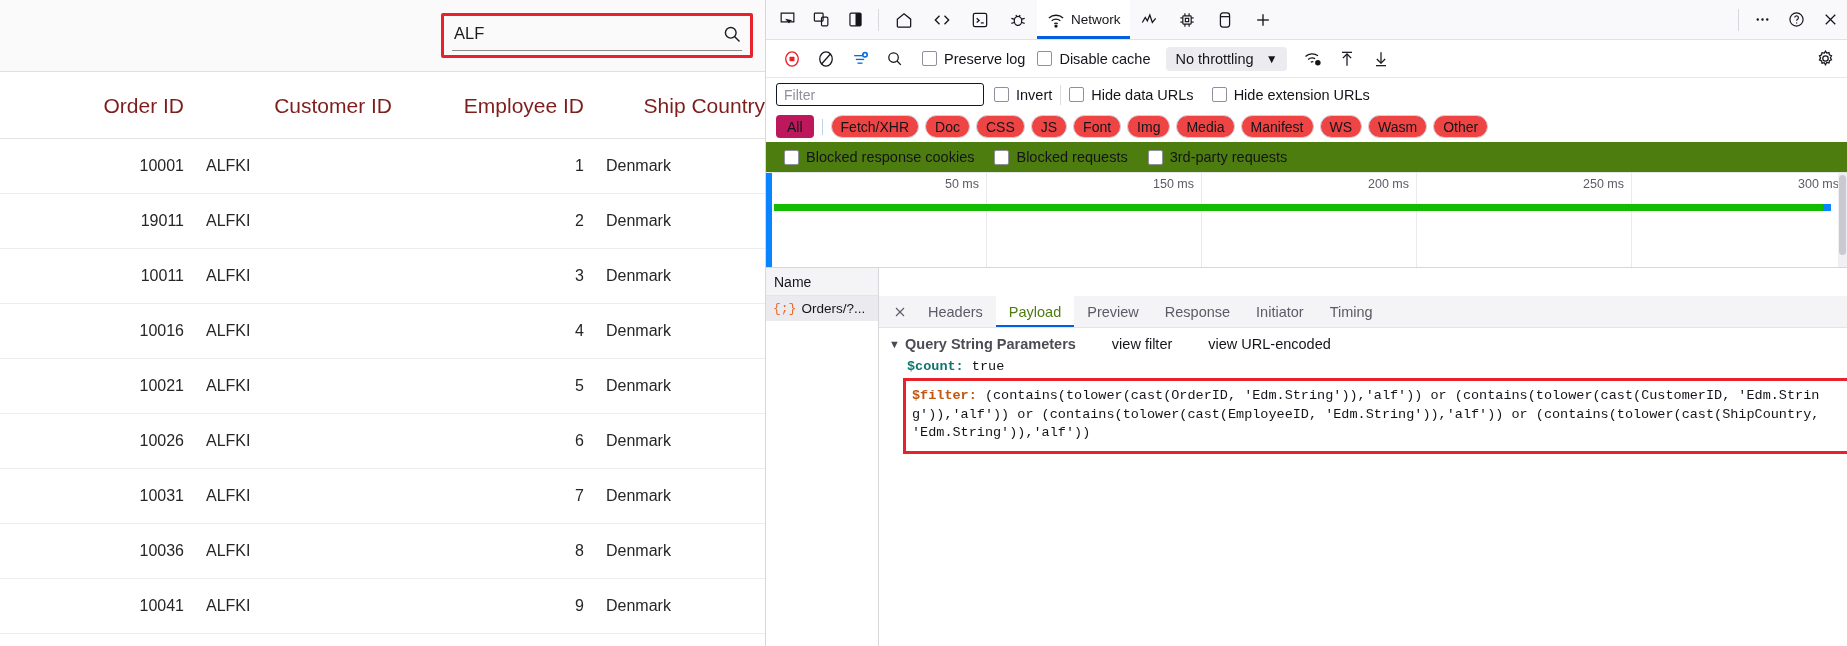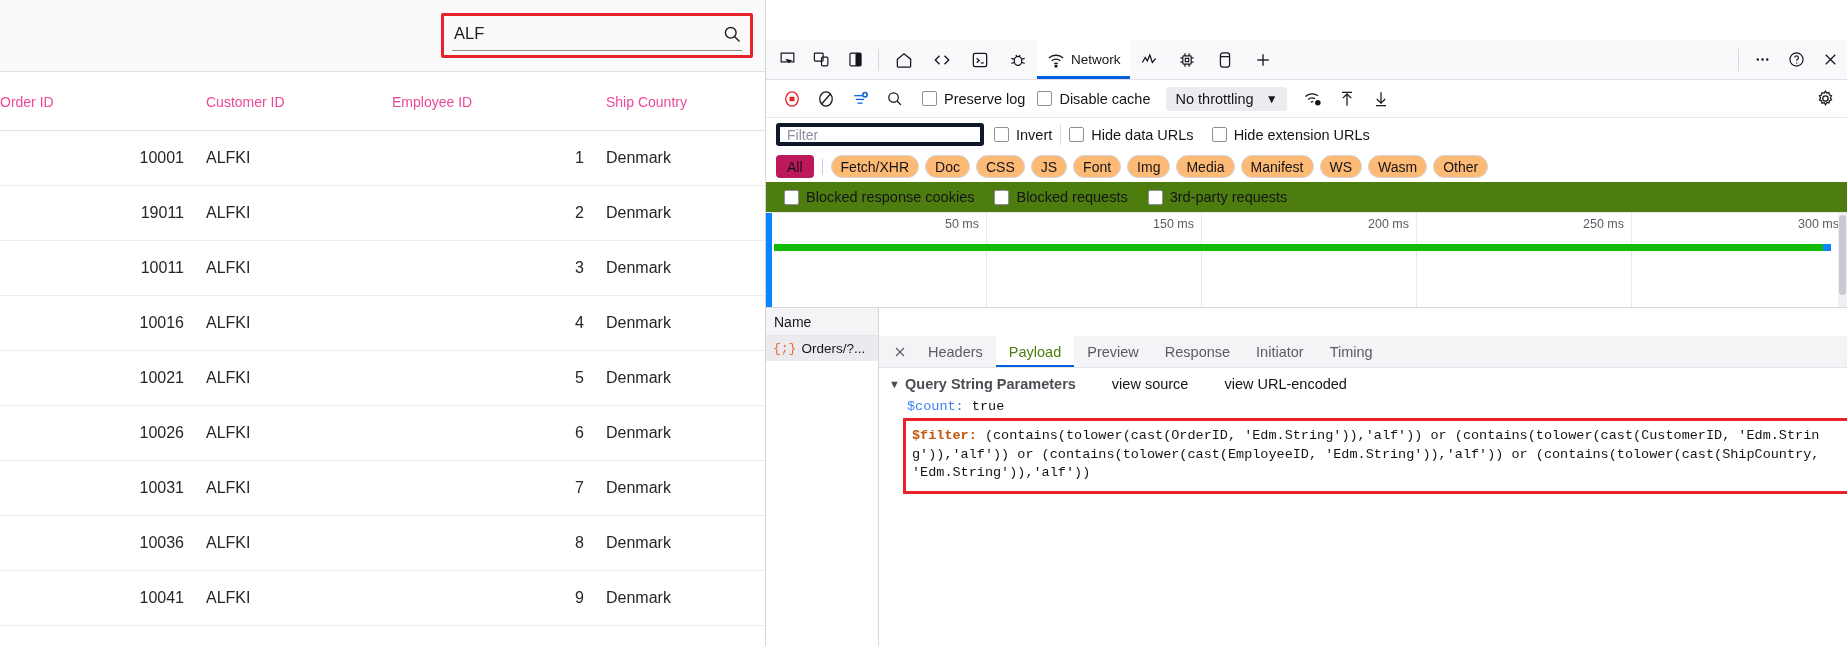--- a/index.html
+++ b/index.html
@@ -46,22 +46,22 @@
   .search-input {
     flex: 1; border: none; outline: none; background: transparent;
     font-family: "Liberation Sans", sans-serif;
     font-size: 16.5px; color: #1c1c1c;
     padding: 2px 0 2px 2px;
   }
   .search-icon { width: 20px; height: 20px; flex: none; margin-left: 6px; }
 
   table.grid { width: 100%; border-collapse: collapse; table-layout: fixed; }
   table.grid th {
-    font-size: 14px; font-weight: 400; color: #ec4899;
-    text-align: left; padding: 22px 0 20px 0; border-bottom: 1px solid #e4e4e4;
+    font-size: 21px; font-weight: 400; color: #7f1d1d;
+    text-align: right; padding: 22px 0 20px 0; border-bottom: 1px solid #e4e4e4;
     background: #ffffff;
   }
   table.grid td {
     font-size: 16px; color: #262626; padding: 18px 0;
     border-bottom: 1px solid #ededed; background: #ffffff;
   }
   .col-order { width: 184px; text-align: right; padding-right: 0 !important; }
   .col-cust  { width: 208px; padding-left: 22px !important; }
   .col-emp   { width: 192px; text-align: right; padding-right: 0 !important;}
   .col-ship  { padding-left: 22px !important; }
@@ -73,21 +73,20 @@
     width: 1081px; height: 646px;
     background: #ffffff;
     display: flex; flex-direction: column;
     font-size: 13px; color: #15141a;
     position: relative;
   }
   .dt-tabbar {
     height: 40px; display: flex; align-items: center;
     background: #f9f9fb; border-bottom: 1px solid #e0e0e6;
     padding-left: 4px;
-    margin-top: 40px;
   }
   .dt-icon-btn {
     width: 34px; height: 32px; display: flex; align-items: center; justify-content: center;
     color: #15141a; cursor: pointer; border-radius: 4px; flex: none;
   }
   .dt-sep { width: 1px; height: 22px; background: #d8d8dc; margin: 0 6px; flex: none; }
   .dt-tab {
     height: 39px; display: flex; align-items: center; gap: 5px;
     padding: 0 9px; cursor: pointer; color: #15141a; position: relative;
     border-radius: 0; flex: none;
@@ -119,34 +118,34 @@
     background: #ececf0; border-radius: 4px; padding: 4px 9px; cursor: pointer; flex: none;
   }
   .throttle .txt { font-size: 14.5px; }
   .tb-vsep { width: 1px; height: 20px; background: #dcdce0; margin: 0 8px; flex: none; }
 
   .filter-row {
     height: 33px; display: flex; align-items: center; gap: 0;
     background: #ffffff; padding: 0 10px;
   }
   .filter-input {
-    width: 208px; height: 23px; border: 4px solid #0f172a; border-radius: 3px;
+    width: 208px; height: 23px; border: 1px solid #0f172a; border-radius: 3px;
     font-size: 14px; padding: 0 7px; outline: none; color: #15141a;
     font-family: "Liberation Sans", sans-serif; background: #fff;
   }
   .filter-input::placeholder { color: #8f8f9d; }
 
   .types-row {
     height: 31px; display: flex; align-items: center; gap: 6px;
     padding: 0 10px; background: #ffffff;
   }
   .type-pill {
     height: 23px; padding: 0 9px; border: 1px solid #d2d2dc; border-radius: 12px;
     display: flex; align-items: center; font-size: 14px; cursor: pointer;
-    background: #fdba74; color: #15141a; white-space: nowrap;
+    background: #ef4444; color: #15141a; white-space: nowrap;
   }
   .type-pill.all { border: none; background: #be185d; border-radius: 4px; padding: 0 11px; }
   .type-div { width: 1px; height: 16px; background: #b9d4f0; margin: 0 2px; flex: none; }
 
   .blocked-row {
     height: 30px; display: flex; align-items: center; gap: 0;
     padding: 0 10px; background: #4d7c0f;
   }
 
   .timeline {
@@ -199,21 +198,21 @@
     content: ""; position: absolute; left: 0; right: 0; bottom: 0; height: 2.5px; background: #0060df;
   }
   .payload-body { flex: 1; padding: 8px 0 0 10px; overflow: hidden; position: relative; }
   .qs-header { display: flex; align-items: center; gap: 0; margin-bottom: 7px; }
   .tri { width: 16px; font-size: 11px; color: #4a4a55; cursor: pointer; }
   .qs-title { font-size: 14.5px; font-weight: bold; color: #4c4c55; }
   .qs-link {
     font-size: 14.5px; color: #15141a; cursor: pointer; margin-left: 36px; white-space: nowrap;
   }
   .kv-row { font-family: "Liberation Mono", monospace; font-size: 13.5px; padding-left: 18px; margin-bottom: 4px; }
-  .kv-key { color: #3b82f6; font-weight: normal; }
+  .kv-key { color: #0f766e; font-weight: bold; }
   .kv-val { color: #15141a; }
   .filter-highlight {
     margin: 4px 0 0 14px; margin-right: -4px;
     border: 3px solid #e8212a;
     padding: 6px 8px 8px 6px;
     font-family: "Liberation Mono", monospace; font-size: 13.5px;
     line-height: 18.5px; color: #15141a; word-break: break-all;
   }
   .filter-highlight .kv-key { color: #c2560f; font-weight: bold; }
 
@@ -591,21 +590,21 @@
             <div class="d-tab">Preview</div>
             <div class="d-tab">Response</div>
             <div class="d-tab">Initiator</div>
             <div class="d-tab">Timing</div>
           </div>
 
         <div class="payload-body">
           <div class="qs-header">
             <span class="tri">▼</span>
             <span class="qs-title">Query String Parameters</span>
-            <span class="qs-link">view source</span>
+            <span class="qs-link">view filter</span>
             <span class="qs-link">view URL-encoded</span>
           </div>
 
           <div class="kv-row">
             <span class="kv-key">$count:</span>
             <span class="kv-val">true</span>
           </div>
 
           <div class="filter-highlight">
             <span class="kv-key">$filter:</span>

